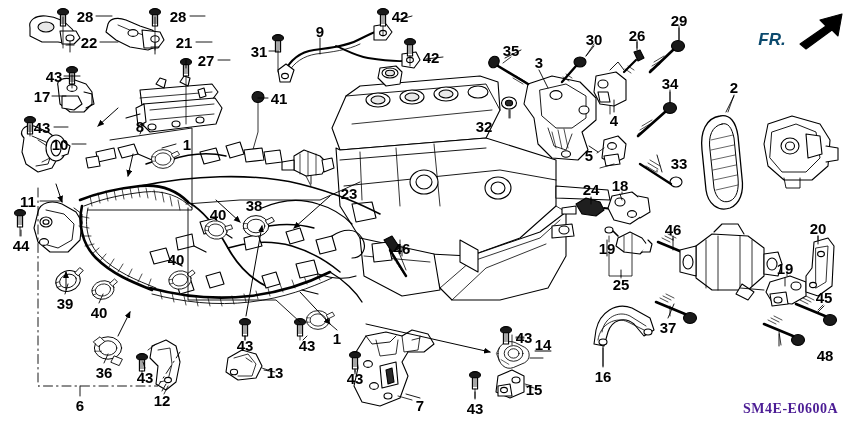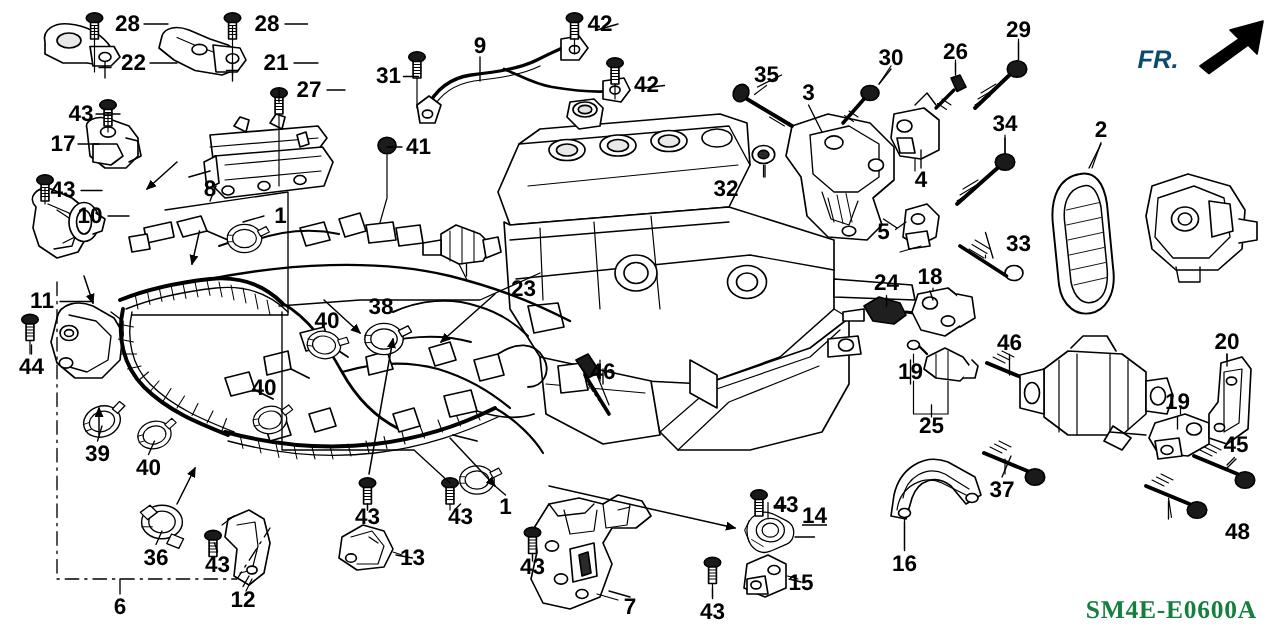--- a/index.html
+++ b/index.html
@@ -19,24 +19,24 @@
     color:#000;
     line-height:1;
     white-space:nowrap;
     transform:translate(-50%,-50%);
     letter-spacing:0px;
   }
   #diagram-code{
     position:absolute;
     right:12px;bottom:8px;
     font-family:"Liberation Serif", serif;
-    font-size:17px;
+    font-size:14px;
     font-weight:bold;
     letter-spacing:.5px;
-    color:#15803d;
+    color:#4c1d95;
   }
   #fr-marker{
     position:absolute;
     left:772px;top:40px;
     transform:translate(-50%,-50%);
     font-family:"Liberation Sans", sans-serif;
     font-weight:bold;
     font-style:italic;
     font-size:17px;
     color:#0c4a6e;

